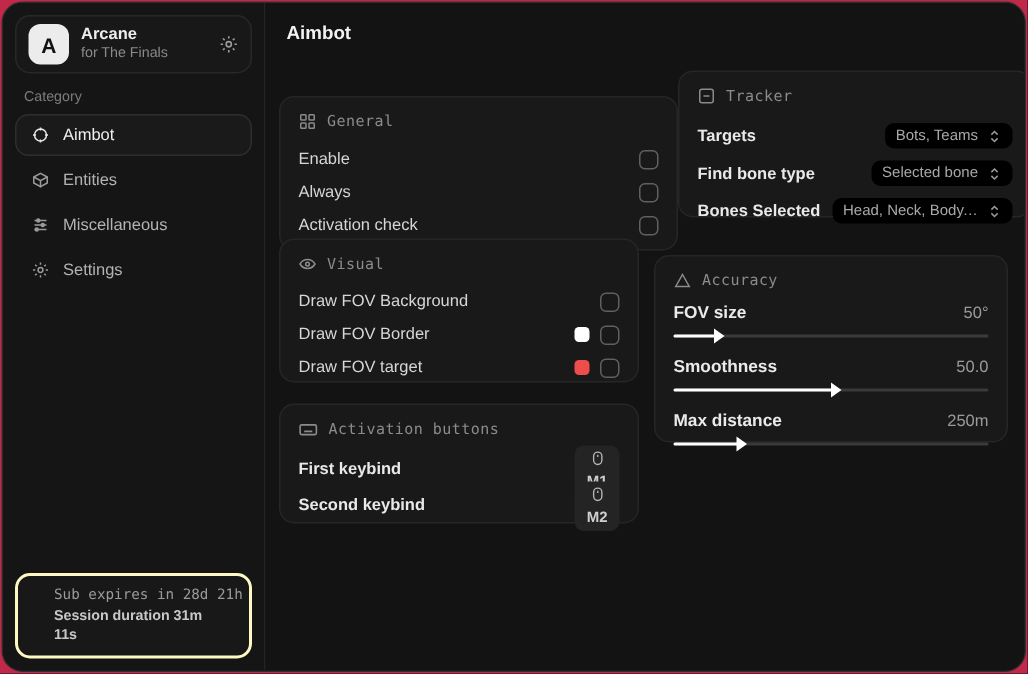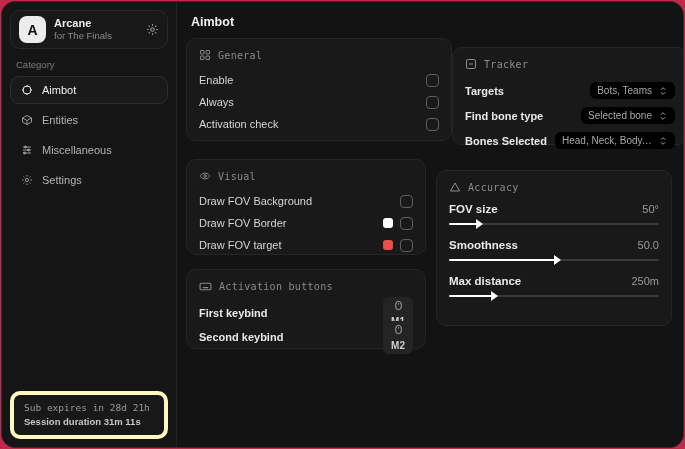--- a/index.html
+++ b/index.html
@@ -40,40 +40,40 @@
     color:#b3b3b3; font-size:11px; border:1px solid transparent; border-radius:9px;
     cursor:pointer;
   }
   .nav-item.active {
     border-color:#2e2e2e; background:#1a1a1a; color:#f0f0f0;
   }
   .nav-item .icon { color:#9a9a9a; }
   .nav-item.active .icon { color:#e8e8e8; }
   .side-footer {
     position:absolute; left:8px; right:8px; bottom:8px;
-    border:4px solid #fef9c3; border-radius:10px; background:#181818;
-    padding:6px 10px 7px;
+    border:2px solid #fef9c3; border-radius:10px; background:#181818;
+    padding:6px 24px 7px;
   }
   .footer-line1 {
     font-family:"DejaVu Sans Mono", monospace;
     font-size:9.5px; color:#9a9a9a; line-height:14px; white-space:nowrap;
   }
   .footer-line2 { font-size:9.5px; font-weight:bold; color:#c9c9c9; line-height:13px; }
   
   .main { flex:1; position:relative; background:#131313; }
   .page-title { position:absolute; left:14px; top:13px; font-size:12.5px; font-weight:bold; color:#f2f2f2; }
   .card {
     position:absolute; background:#191919; border:1px solid #262626;
     border-radius:10px; padding:10px 12px;
   }
-  .card-general    { left:9px;   top:36px;  width:266px; height:103px;text-align:center; }
+  .card-general    { left:9px;   top:62px;  width:266px; height:103px;text-align:center; }
   .card-visual     { left:9px;   top:157px; width:240px; height:96px; }
   .card-activation { left:9px;   top:267px; width:240px; height:80px; }
   .card-tracker    { left:275px; top:45px;  width:236px; height:98px; }
-  .card-accuracy   { left:259px; top:168px; width:236px; height:156px; }
+  .card-accuracy   { left:259px; top:168px; width:236px; height:125px; }
   .sec-header {
     display:flex; align-items:center; gap:7px; color:#8b8b8b;
     font-family:"DejaVu Sans Mono", monospace; font-size:10px; letter-spacing:.3px;
     margin-bottom:8px;
   }
   .sec-header .icon { color:#8b8b8b; }
   .row {
     display:flex; align-items:center; justify-content:space-between;
     height:22px;
   }

